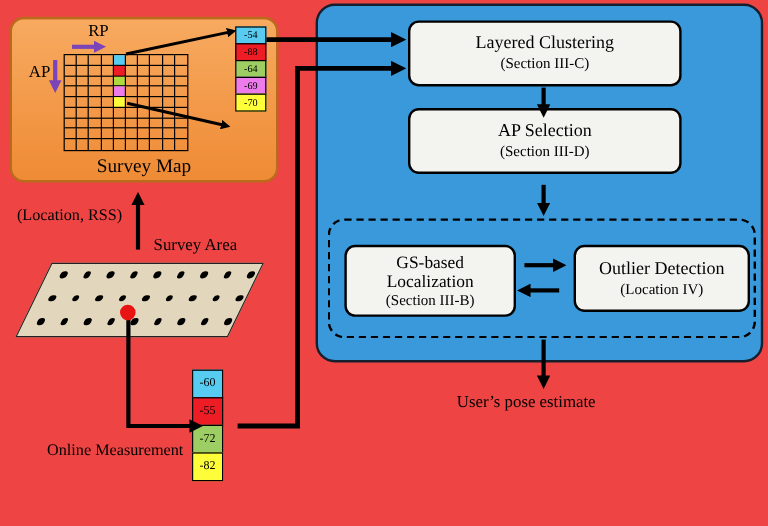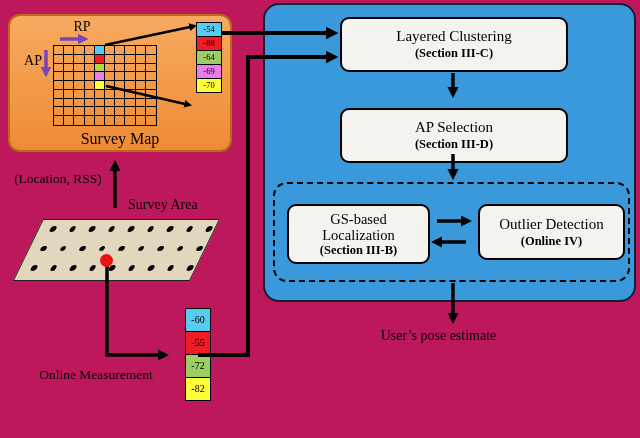--- a/index.html
+++ b/index.html
@@ -1,17 +1,17 @@
 <!DOCTYPE html>
 <html style="--orange_fill_top: #F7AA60; --orange_fill_bottom: #EF8B35; --orange_border: #B96A1A; --blue_fill: #3A99DB; --blue_border: #14202E; --box_fill: #F3F3F0; --parallelogram_fill: #E2D7BC; --arrow_color: #000000; --purple: #7B44B8;"><head>
 <meta charset="utf-8">
 <style>
   html,body { margin:0; padding:0; background:#fff; }
   .canvas {
-    position:relative; width:640px; height:438px; background:#be185d;
+    position:relative; width:640px; height:438px; background:#ef4444;
     font-family:"Liberation Serif","DejaVu Serif",serif; color:#000;
     overflow:hidden;
   }
   .abs { position:absolute; }
 
   
   .radio-map {
     left:8px; top:14px; width:224px; height:138px;
     background:linear-gradient(180deg, var(--orange_fill_top), var(--orange_fill_bottom));
     border:2px solid var(--orange_border); border-radius:12px;
@@ -33,21 +33,21 @@
   
   .vector { width:26px; }
   .vector .vcell {
     box-sizing:border-box; border:1px solid #000; margin-top:-1px;
     display:flex; align-items:center; justify-content:center;
     font-size:8.5px; line-height:1;
   }
   .vector .vcell:first-child { margin-top:0; }
   .fp-vector  { left:196px; top:22px; }
   .fp-vector .vcell { height:15px; }
-  .ol-vector  { left:185px; top:308px; }
+  .ol-vector  { left:160px; top:308px; }
   .ol-vector .vcell { height:24px; font-size:10px; }
 
   
   .fingerprints-label { left:2px; top:171px; width:112px; text-align:center; font-size:13.5px; line-height:1.18; }
   .survey-area-label  { left:128px; top:197px; width:95px; font-size:14px; }
   .parallelogram {
     left:43px; top:219px; width:177px; height:62px;
     background:var(--parallelogram_fill); border:1.5px solid #222;
     transform:skewX(-26deg); transform-origin:top left; box-sizing:border-box;
   }
@@ -65,23 +65,23 @@
     left:263px; top:3px; width:373px; height:299px;
     background:var(--blue_fill); border:2.5px solid var(--blue_border);
     border-radius:16px; box-sizing:border-box;
   }
   .white-box {
     background:var(--box_fill); border:2px solid #000; border-radius:9px;
     box-sizing:border-box; display:flex; flex-direction:column;
     align-items:center; justify-content:center; text-align:center; line-height:1.25;
   }
   .white-box .t  { font-size:15px; }
-  .white-box .st { font-size:12.5px; font-weight:bold; }
+  .white-box .st { font-size:12.5px; font-weight:normal; }
   .box-lc { left:340px; top:17px;  width:228px; height:55px; }
-  .box-ap { left:340px; top:108px;  width:228px; height:55px; }
+  .box-ap { left:340px; top:90px;  width:228px; height:55px; }
   .box-gs { left:287px; top:204px; width:143px; height:60px; line-height:1.12; }
   .box-gs .t { font-size:14.5px; }
   .box-od { left:478px; top:204px; width:147px; height:56px; }
   .dashed-box {
     left:273px; top:182px; width:357px; height:100px;
     border:2.5px dashed #000; border-radius:14px; box-sizing:border-box;
   }
   .pose-label { left:356px; top:328px; width:165px; text-align:center; font-size:14px; }
 
   
@@ -262,21 +262,21 @@
   <div class="abs dashed-box"></div>
 
   <div class="abs white-box box-gs">
     <div class="t">GS-based</div>
     <div class="t">Localization</div>
     <div class="st">(Section III-B)</div>
   </div>
 
   <div class="abs white-box box-od">
     <div class="t">Outlier Detection</div>
-    <div class="st">(Online IV)</div>
+    <div class="st">(Location IV)</div>
   </div>
 
   <div class="abs pose-label">User’s pose estimate</div>
 
   <svg class="abs" id="connectors" viewBox="0 0 640 438">
     <defs>
       <marker id="ah" viewBox="0 0 10 10" refX="1" refY="5" markerWidth="3.2" markerHeight="3.2" orient="auto-start-reverse">
         <path class="head-black" d="M0,0 L10,5 L0,10 z"></path>
       </marker>
       <marker id="ahp" viewBox="0 0 10 10" refX="1" refY="5" markerWidth="3" markerHeight="3" orient="auto-start-reverse">

